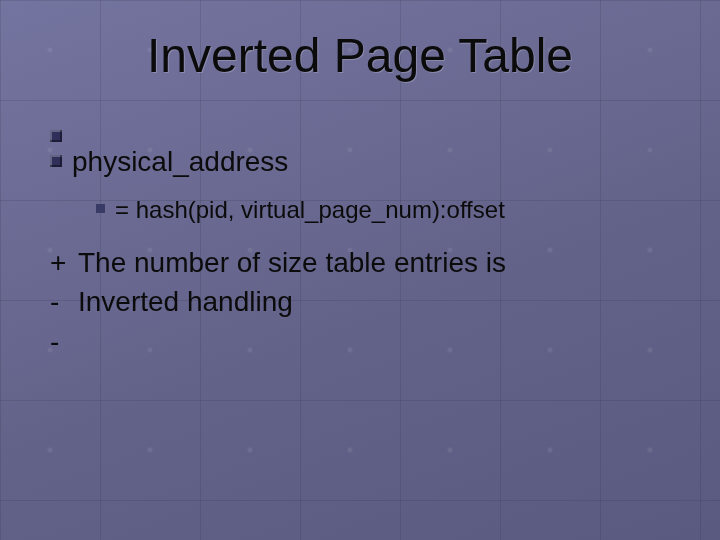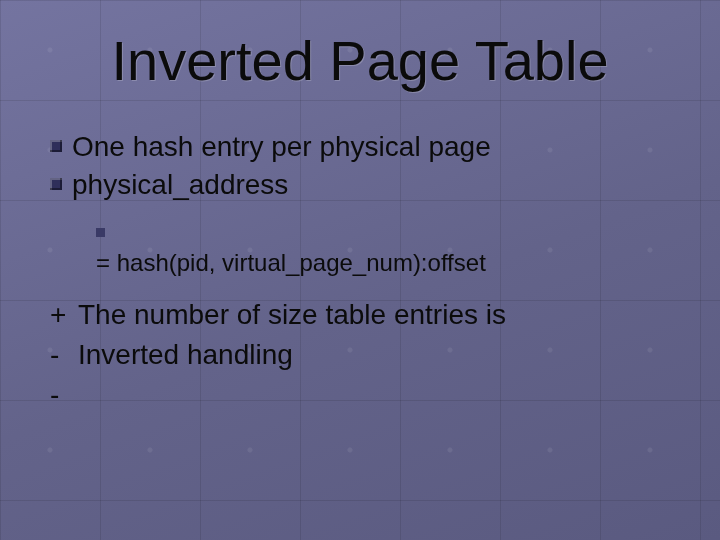--- a/index.html
+++ b/index.html
@@ -19,21 +19,21 @@
       linear-gradient(160deg, #7474a0 0%, #63638a 55%, #5a5a80 100%);
   }
   .slide {
     position: relative;
     width: 720px;
     height: 540px;
     padding: 28px 28px 28px 28px;
     color: #111;
   }
   .title {
-    font-size: 56px;
+    font-size: 48px;
     text-align: center;
     color: #0b0b0b;
     text-shadow: 1px 1px 0 rgba(255,255,255,0.2);
     margin-bottom: 36px;
     font-weight: 400;
   }
   .content {
     padding-left: 22px;
   }
   .bul {
@@ -54,21 +54,20 @@
     flex: 0 0 auto;
   }
   .sub {
     display: flex;
     align-items: flex-start;
     gap: 10px;
     font-size: 24px;
     line-height: 1.3;
     margin: 14px 0 18px 46px;
     color: #0b0b0b;
-    flex-direction: column;
   }
   .sub .bullet-icon {
     width: 9px;
     height: 9px;
     margin-top: 10px;
     background: #3a3a66;
     flex: 0 0 auto;
   }
   .plain {
     font-size: 28px;
@@ -93,21 +92,20 @@
 <body>
 <div class="bg-grid"></div>
 
 <div class="slide">
   <h1 class="title">Inverted Page Table</h1>
 
   <div class="content">
 
     <div class="bul">
       <span class="bullet-icon"></span>
-      <span>One hash entry per physical page</span>
     </div>
 
     <div class="bul">
       <span class="bullet-icon"></span>
       <span>physical_address</span>
     </div>
 
     <div class="sub">
       <span class="bullet-icon"></span>
       <span>= hash(pid, virtual_page_num):offset</span>

